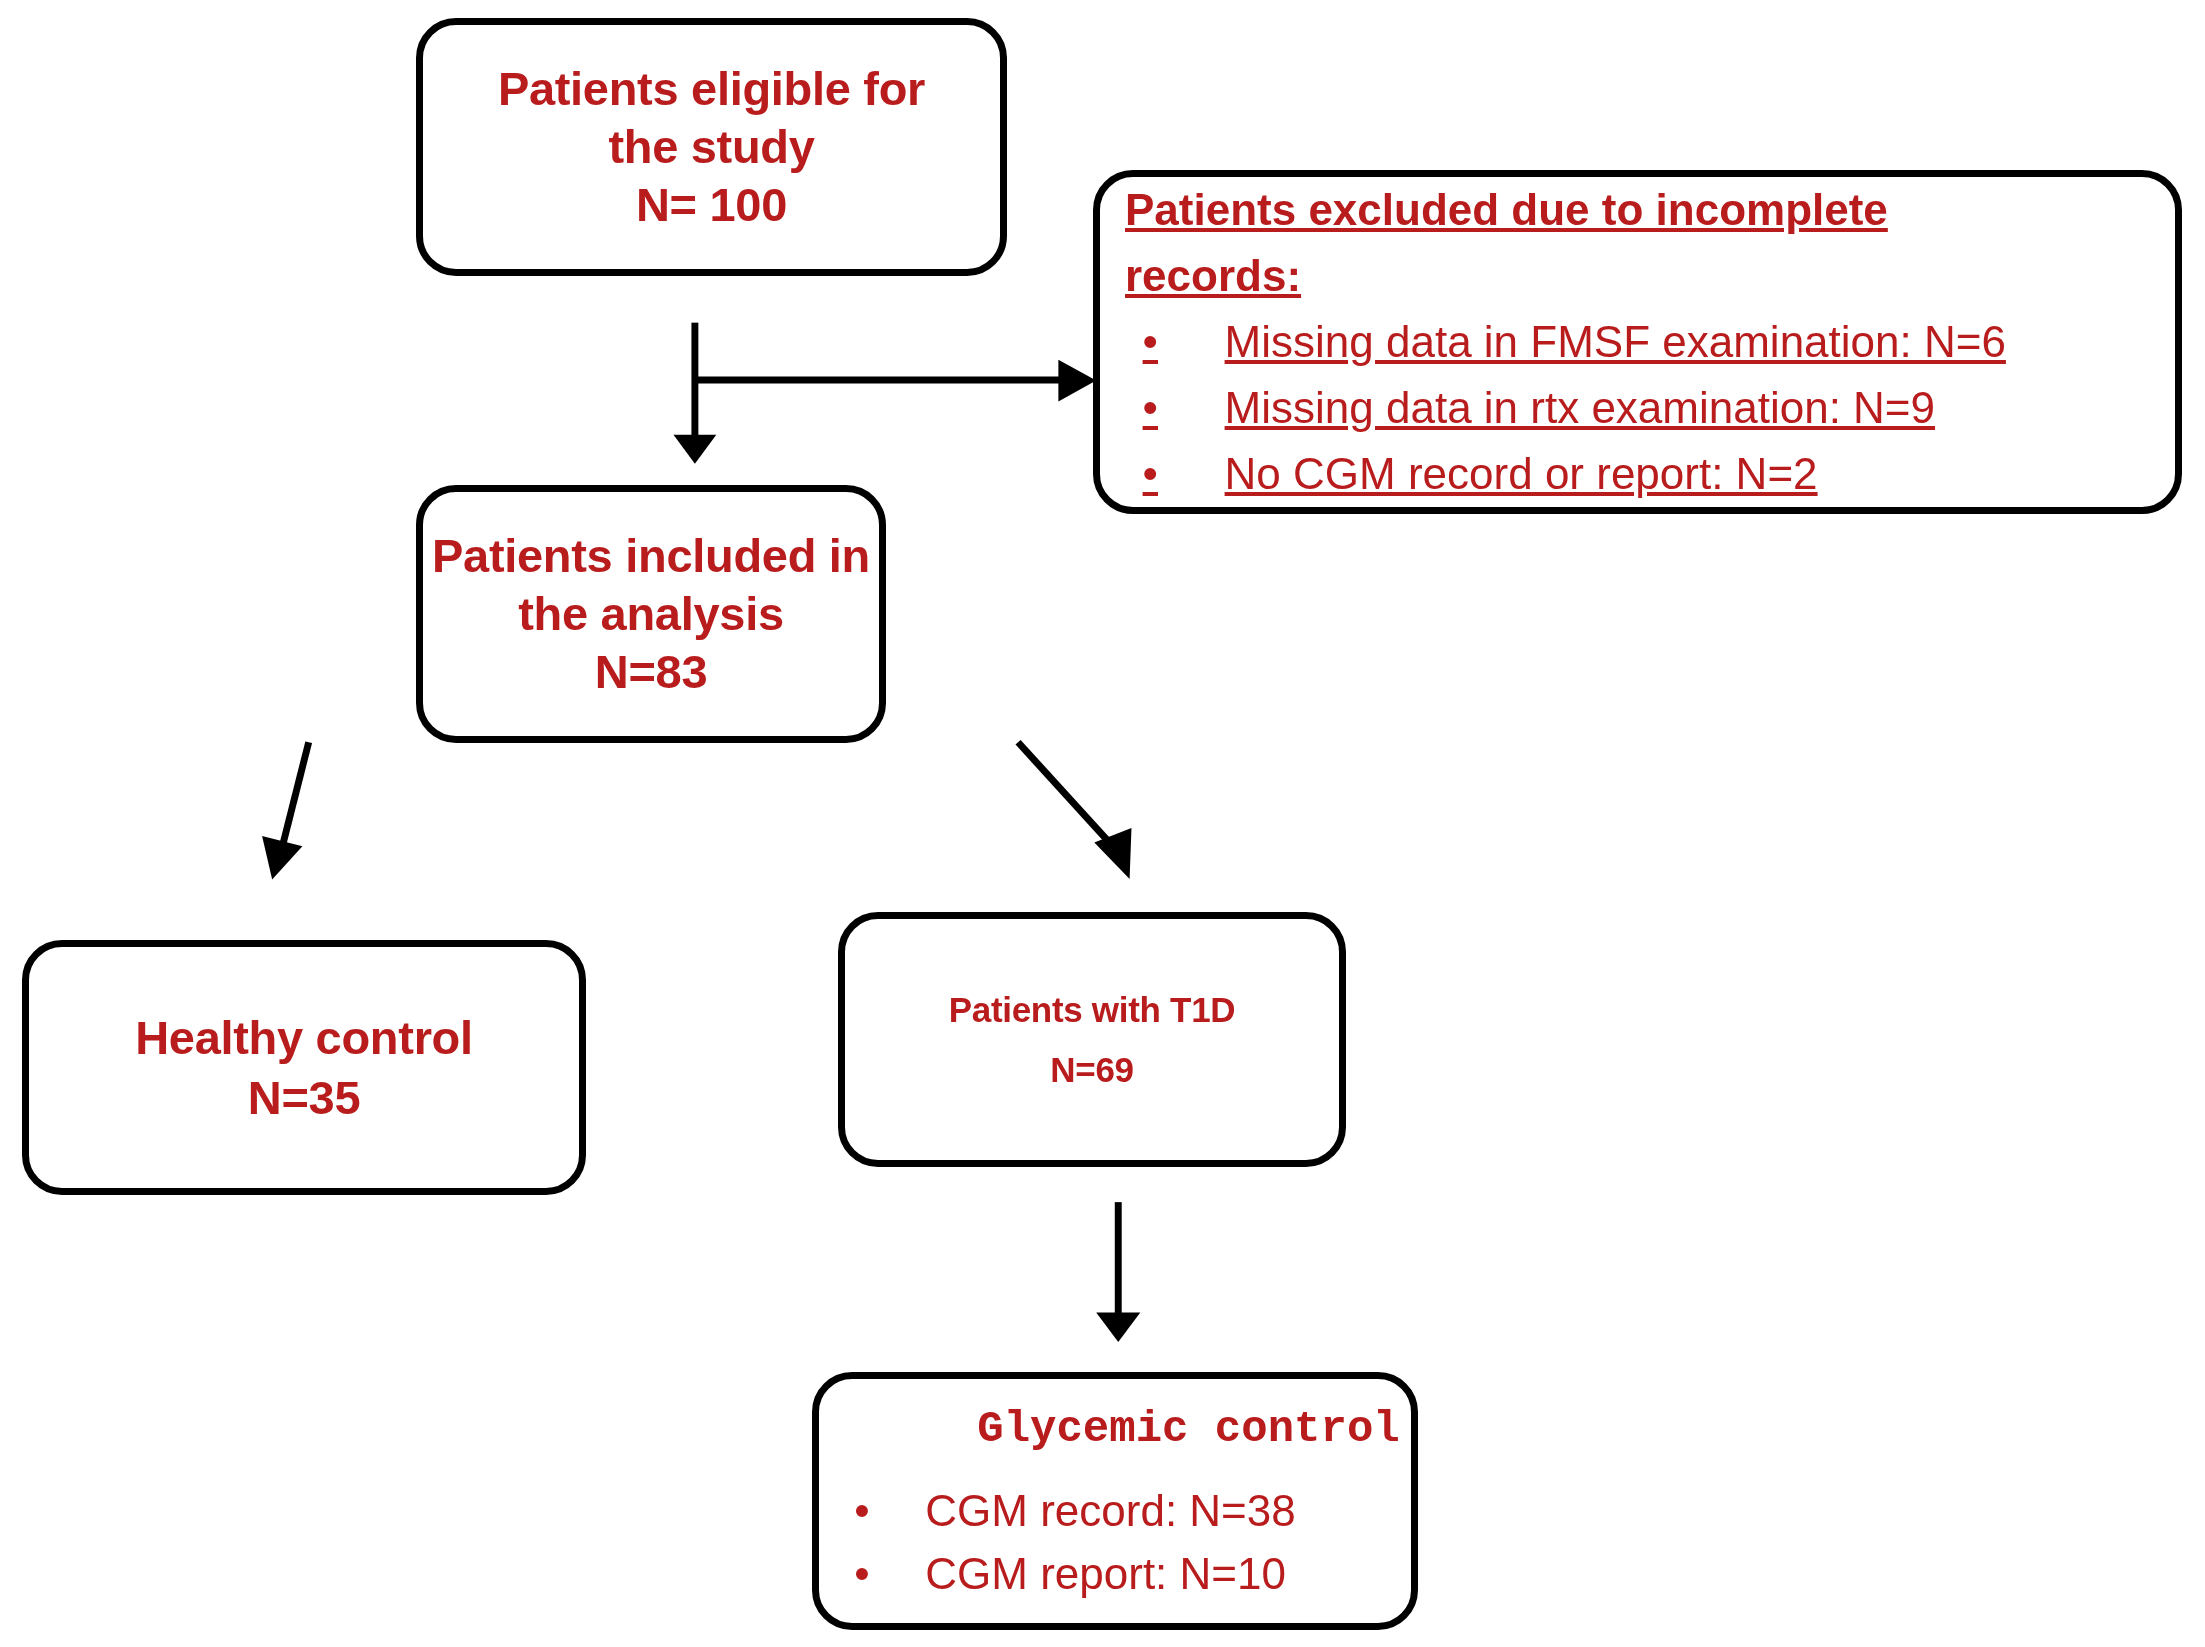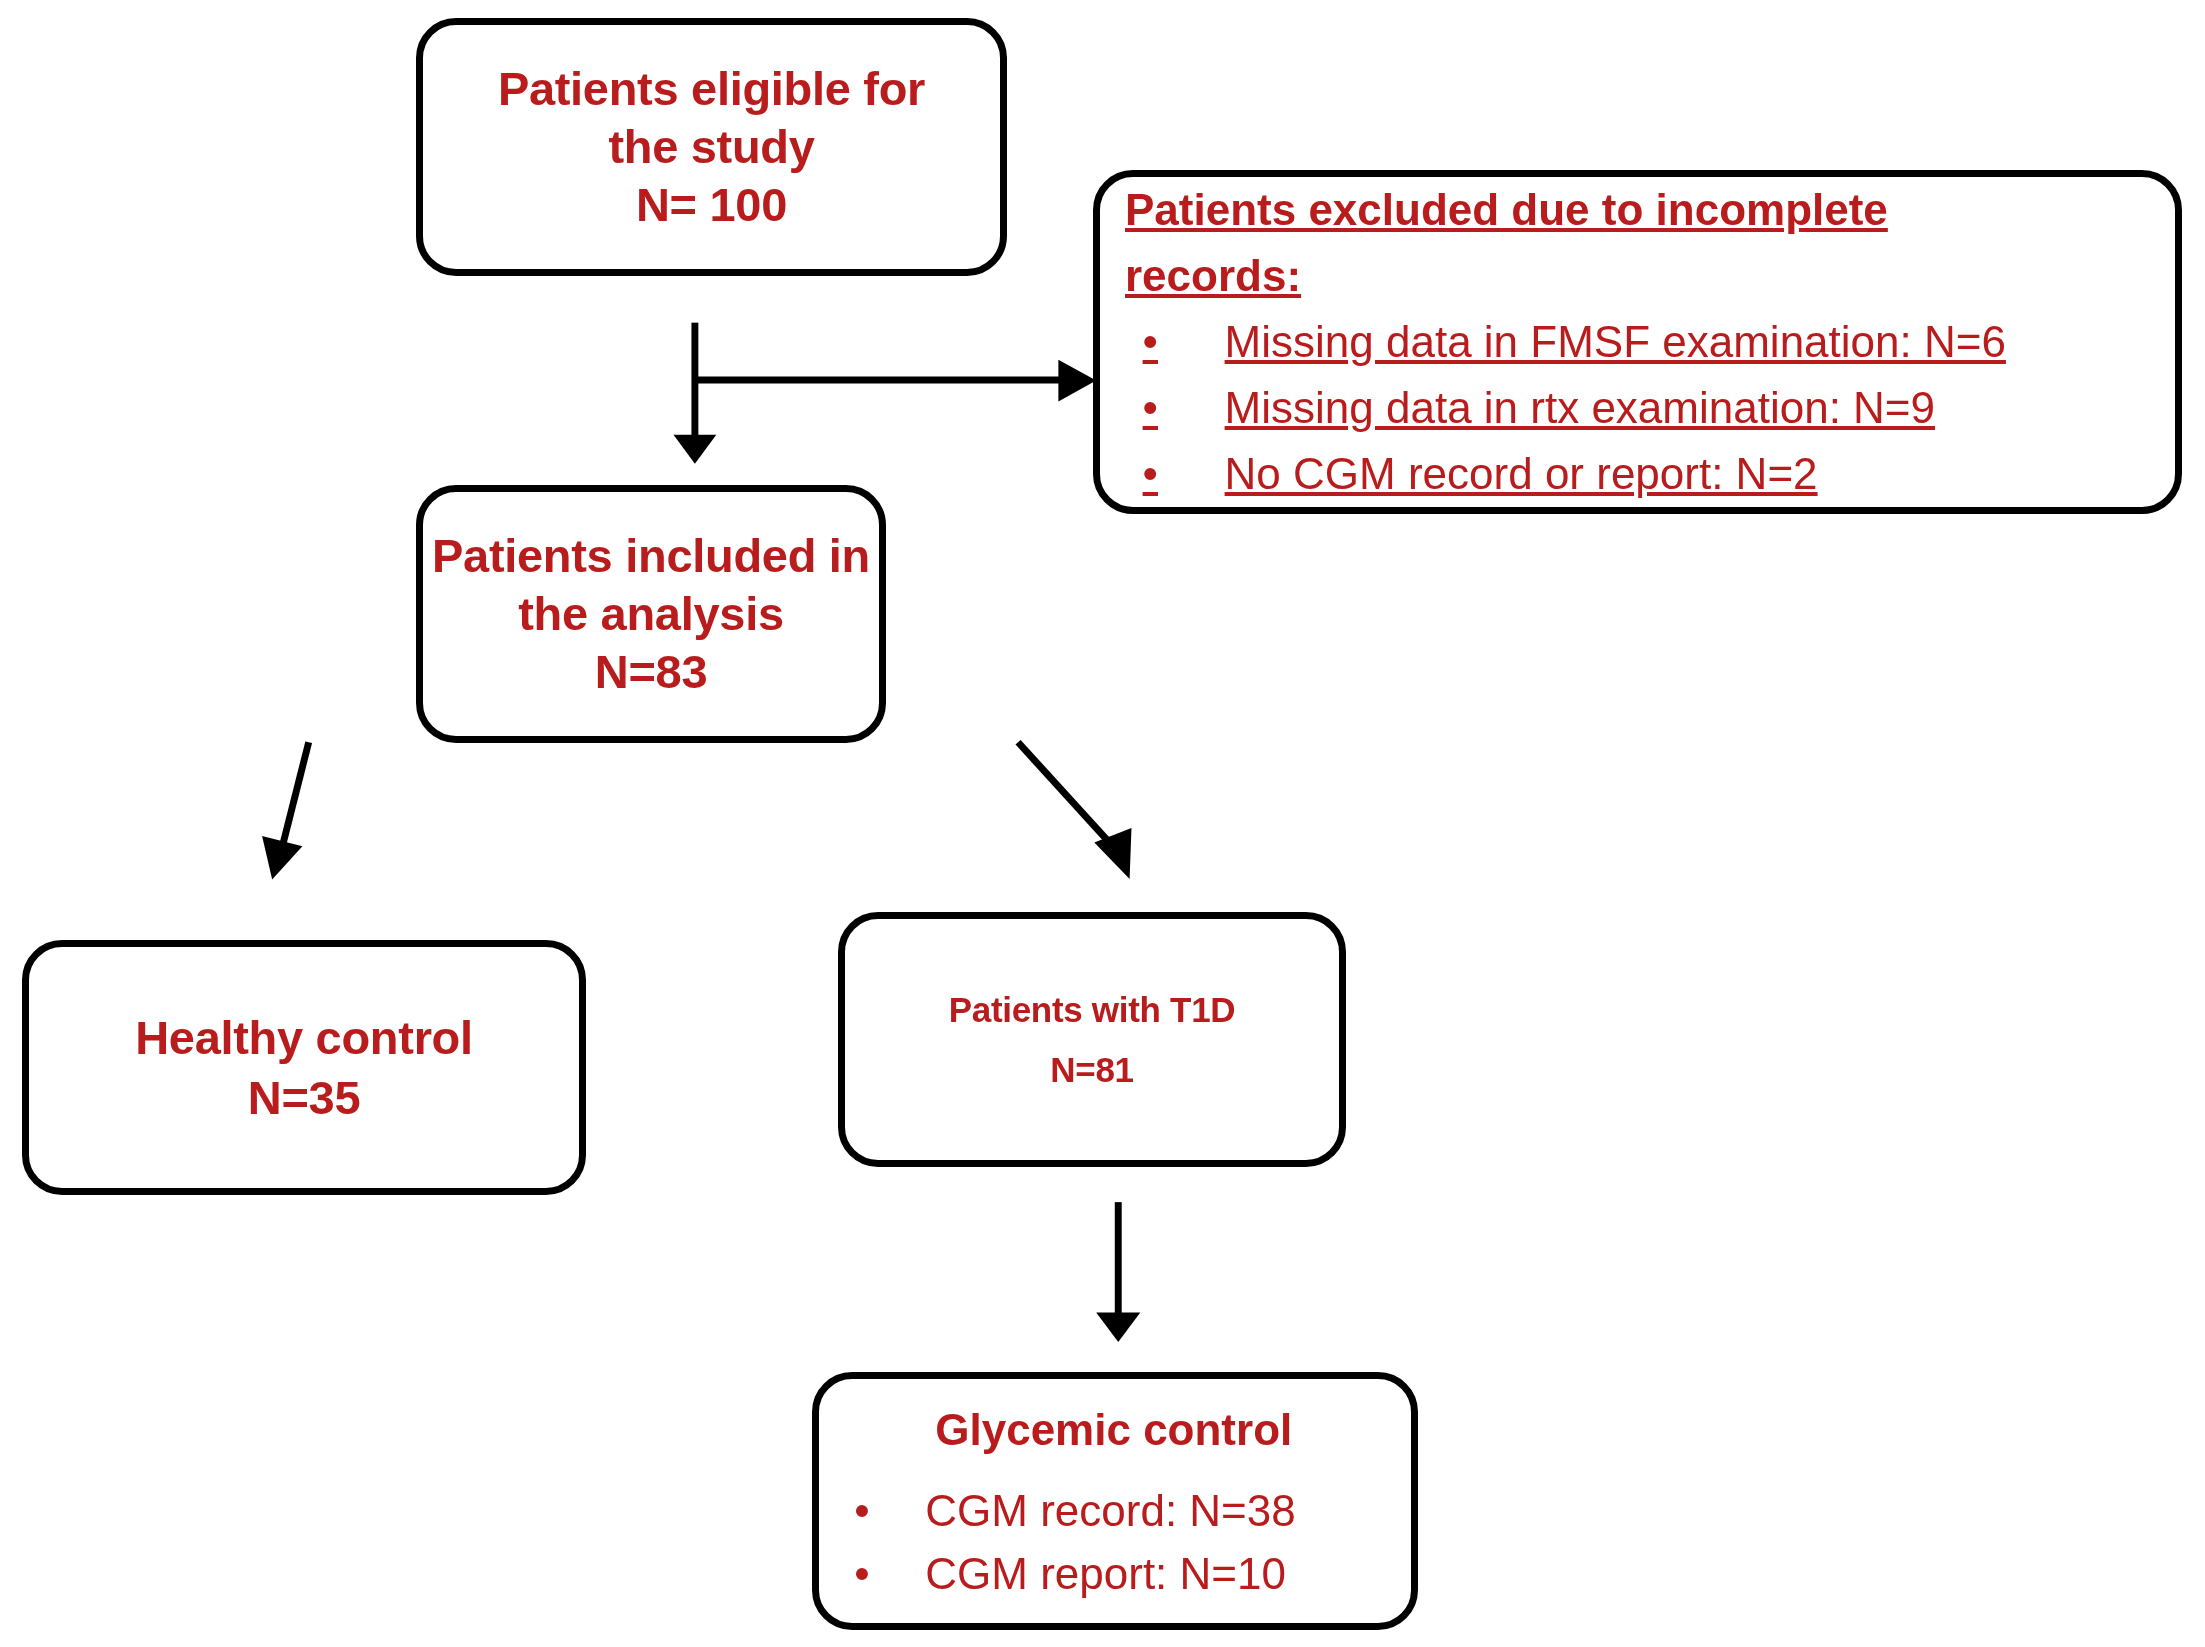--- a/index.html
+++ b/index.html
@@ -89,23 +89,24 @@
     left: 838px; top: 912px; width: 508px; height: 255px;
     font-size: 35px; line-height: 60px;
   }
   
   #node-glycemic {
     left: 812px; top: 1372px; width: 606px; height: 258px;
     font-size: 44px; line-height: 63px;
     padding: 0 11.3px 0 8.8px;
   }
   #node-glycemic .gc-title {
-    text-align: center;
+    text-align: right;
     font-weight: bold;
     margin-bottom: 18px;
+    font-family: Liberation Mono, monospace;
   }
   #node-glycemic .bullet-dot {
     width: 71px;
     padding-left: 26.5px;
     font-size: 44px;
     line-height: 63px;
   }
 
   svg#connectors {
     position: absolute;
@@ -184,21 +185,21 @@
     <div class="line-plain">N=83</div>
   </div>
 
   <div class="node center" id="node-healthy">
     <div class="title-bold">Healthy control</div>
     <div class="line-plain">N=35</div>
   </div>
 
   <div class="node center" id="node-t1d">
     <div class="title-bold">Patients with T1D</div>
-    <div class="line-plain">N=81</div>
+    <div class="line-plain">N=69</div>
   </div>
 
   <div class="node left" id="node-glycemic">
     <div class="gc-title">Glycemic control</div>
     <div class="bullet-list">
       <div class="bullet-row">
         <span class="bullet-dot">•</span>
         <span class="bullet-text">CGM record: N=38</span>
       </div>
       <div class="bullet-row">

